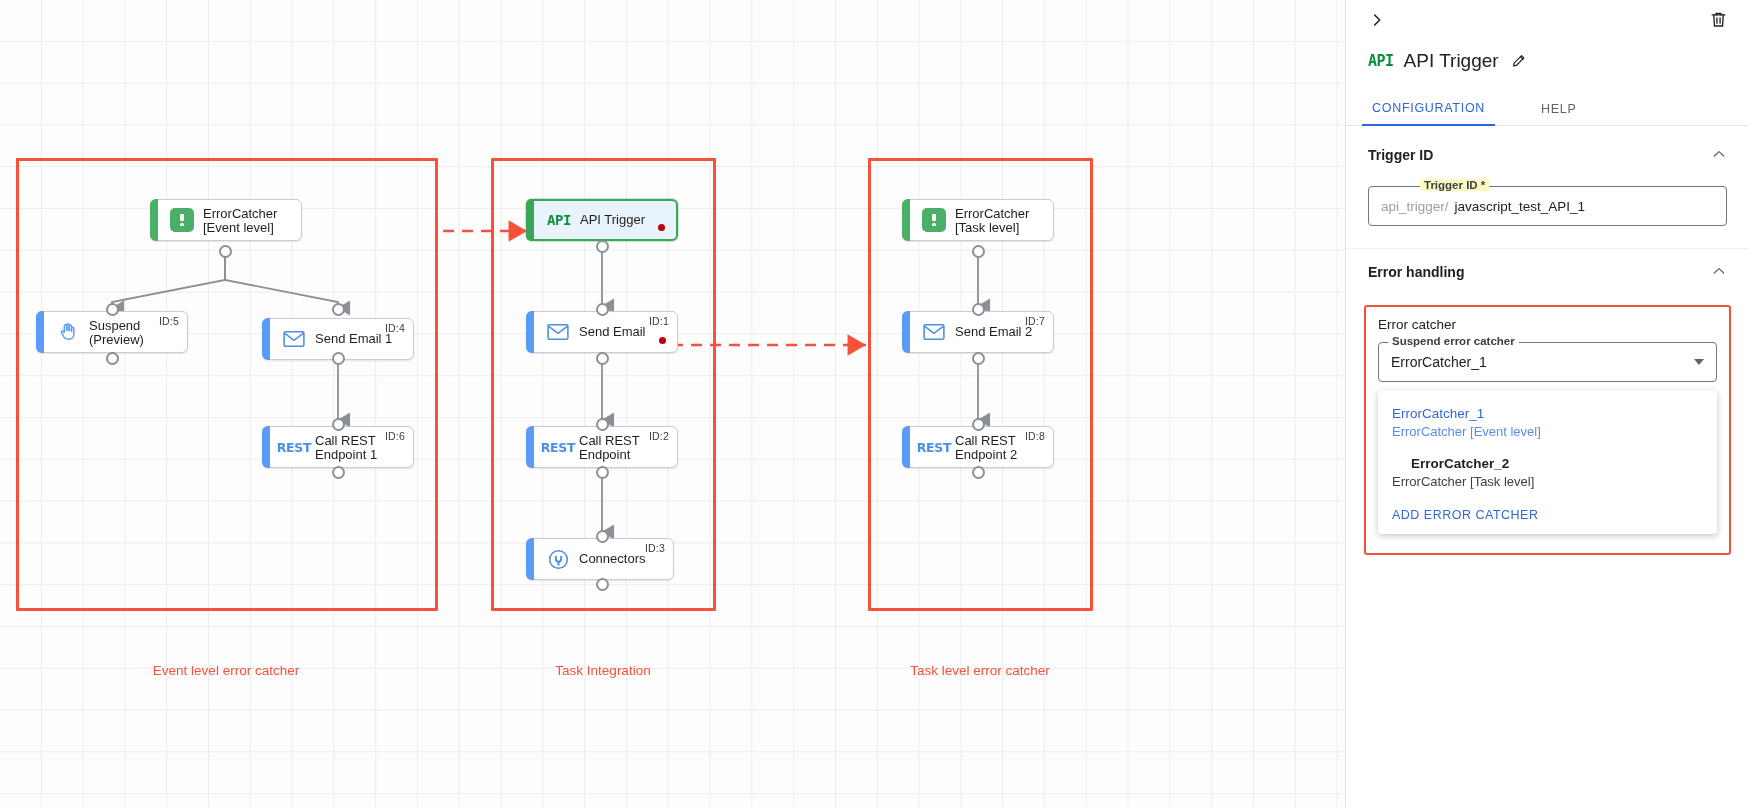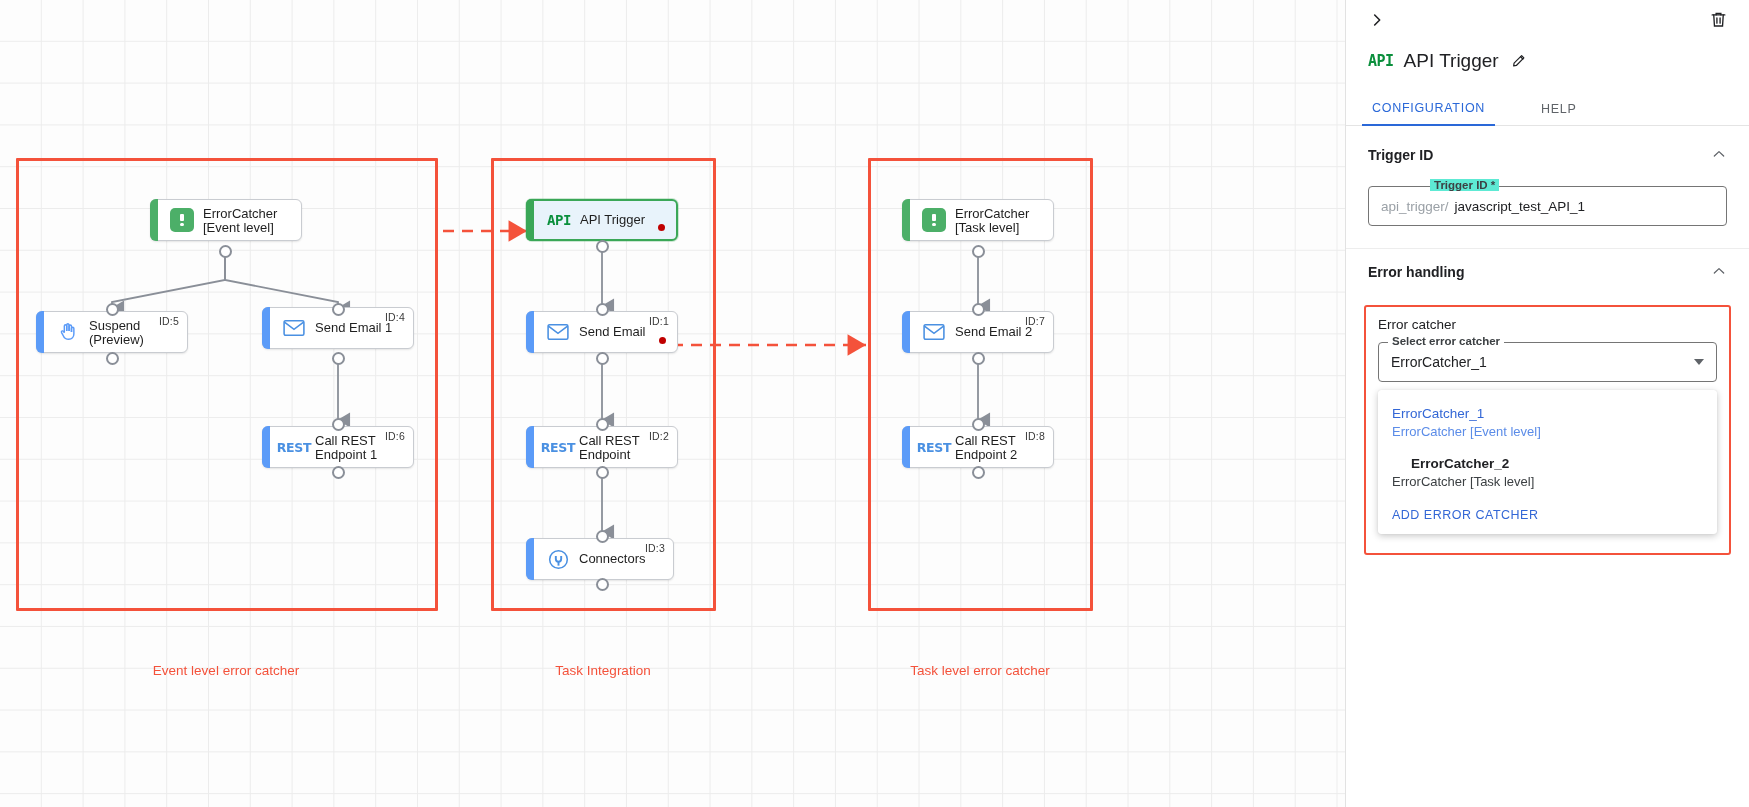--- a/index.html
+++ b/index.html
@@ -187,22 +187,22 @@
     position: relative;
     height: 40px;
     border: 1px solid #757575;
     border-radius: 4px;
     display: flex; align-items: center;
     padding: 12px 12px;
     background: #fff;
   }
   .tf-legend {
     position: absolute;
-    top: -7px; left: 62px;
-    background: #5eead4;
+    top: -7px; left: 52px;
+    background: #fef9c3;
     padding: 0 4px;
     font-size: 11.5px;
     color: #3c4043;
     font-weight: 700;
     white-space: nowrap;
   }
   .tf-prefix { color:#9aa0a6; font-size: 13.5px; margin-right: 6px; }
   .tf-value { color:#202124; font-size: 13.5px; }
 
   
@@ -336,21 +336,21 @@
           <path d="M15.8 12V8.2a1.3 1.3 0 0 1 2.6 0v6.1c0 3.2-2.3 5.6-5.5 5.6-3.3 0-5-1.4-5.9-3.6L5 12.6c-.5-1 .3-2 1.3-1.8.5.1.9.4 1.1.9L8 13.2"></path>
         </svg>
       </div>
       <div class="nlabel">Suspend
 (Preview)</div>
       <div class="nid">ID:5</div>
     </div>
     <div class="port" style="left:106px; top:352px;"></div>
 
     <div class="port" style="left:332px; top:303px;"></div>
-    <div class="node blue" style="left:262px; top:307px; width:152px;">
+    <div class="node blue" style="left:262px; top:318px; width:152px;">
       <div class="accent"></div>
       <div class="ic">
         <svg width="22" height="18" viewBox="0 0 24 19" fill="none" stroke="#4a90e2" stroke-width="1.7">
           <rect x="1.2" y="1.5" width="21.6" height="16" rx="1.6"></rect>
           <path d="M1.6 3 L12 11 L22.4 3"></path>
         </svg>
       </div>
       <div class="nlabel">Send Email 1</div>
       <div class="nid">ID:4</div>
     </div>
@@ -528,21 +528,21 @@
     </div>
 
     <div id="err-container">
       <div class="ec-title">Error catcher</div>
 
       <div class="sel-wrap">
         <div class="sel-box">
           <span class="sel-value">ErrorCatcher_1</span>
           <span class="sel-arrow"></span>
         </div>
-        <div class="sel-legend">Select error catcher</div>
+        <div class="sel-legend">Suspend error catcher</div>
 
         <div id="dropdown">
           <div class="dd-item sel">
             <div class="l1">ErrorCatcher_1</div>
             <div class="l2">ErrorCatcher [Event level]</div>
           </div>
           <div class="dd-item plain">
             <div class="l1" style="font-weight:700;padding-left:19px;">ErrorCatcher_2</div>
             <div class="l2">ErrorCatcher [Task level]</div>
           </div>

